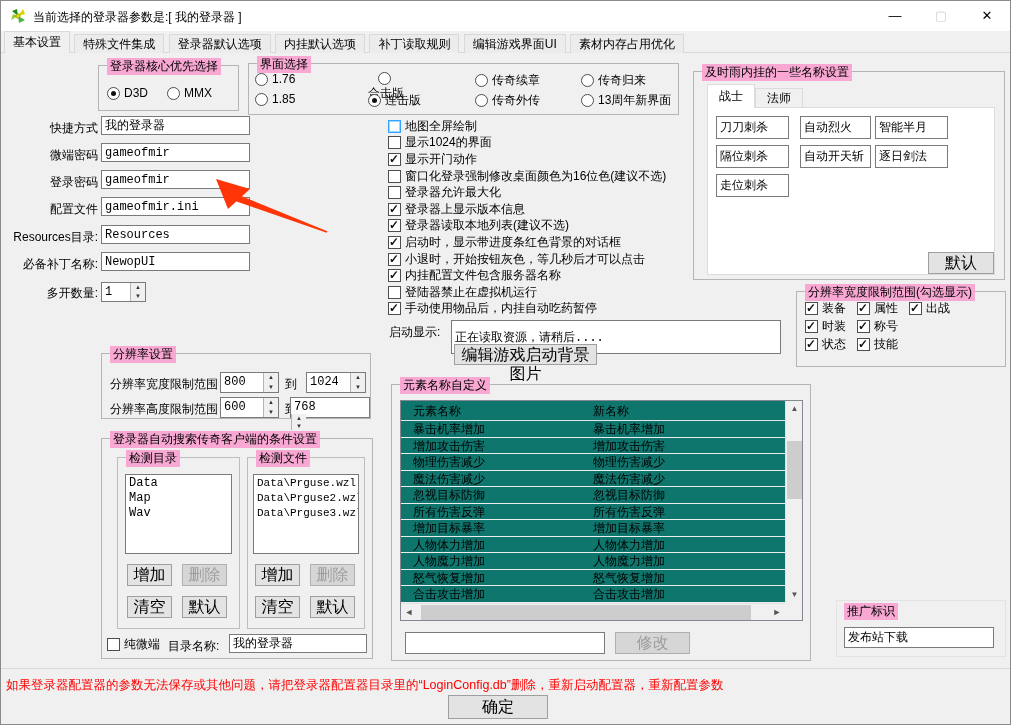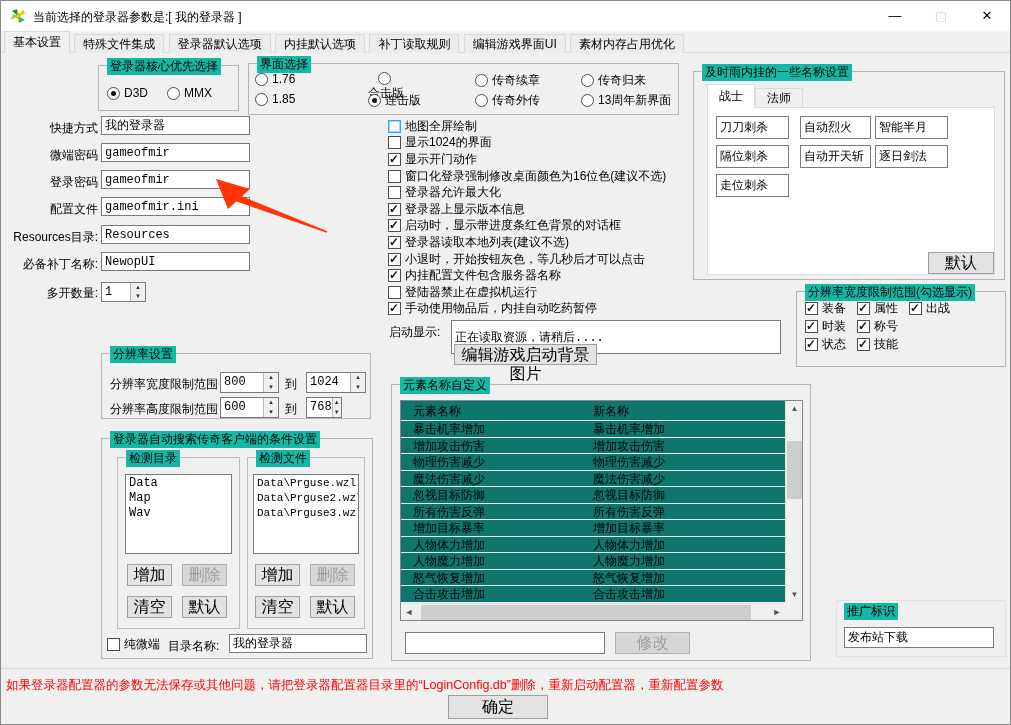--- a/index.html
+++ b/index.html
@@ -15,21 +15,21 @@
   .tb-btn.max { right:46px; color:#cfcfcf; }
   .tb-btn.close { right:0; }
 
   
   .tabbar { position:absolute; left:0; top:30px; right:0; height:22px; background:#f0f0f0; border-bottom:1px solid #d9d9d9; padding-left:3px; }
   .tab { display:inline-block; height:19px; line-height:19px; padding:0 8px; margin-top:3px; margin-right:1px; border:1px solid #d9d9d9; border-bottom:none; background:#ececec; vertical-align:bottom; }
   .tab.on { height:22px; line-height:21px; margin-top:0; background:#f0f0f0; position:relative; z-index:2; }
 
   
   .group { position:absolute; border:1px solid #b5b5b5; }
-  .group > .legend { position:absolute; top:-8px; left:8px; background:#14b8a6; padding:0 3px; white-space:nowrap; }
+  .group > .legend { position:absolute; top:-8px; left:8px; background:#f9a8d4; padding:0 3px; white-space:nowrap; }
   .tinput { position:absolute; background:#fff; border:1px solid #7a7a7a; font-family:"Liberation Mono","DejaVu Sans Mono",monospace; font-size:12px; padding:0 3px; outline:none; }
   .flabel { position:absolute; width:97px; text-align:right; white-space:nowrap; }
   .btn { position:absolute; background:#e3e3e3; border:1px solid #9f9f9f; text-align:center; font-size:16px; font-family:"Liberation Sans",sans-serif; }
   .btn.dis { background:#d6d6d6; color:#9e9e9e; border-color:#b0b0b0; }
   .cbx { display:flex; align-items:center; white-space:nowrap; }
   .cbx .box { width:13px; height:13px; border:1px solid #4d4d4d; background:#fff; margin-right:4px; position:relative; flex:0 0 13px; }
   .cbx.on .box::after { content:"✓"; position:absolute; left:0px; top:-2px; font-size:12px; font-weight:bold; color:#111; }
   .cbx.focus .box { border-color:#35a3ff; box-shadow:inset 0 0 0 1px #9fd4ff; }
   .rad { display:flex; align-items:center; white-space:nowrap; position:absolute; }
   .rad .dot { width:13px; height:13px; border:1px solid #4d4d4d; border-radius:50%; background:#fff; margin-right:4px; position:relative; flex:0 0 13px; }
@@ -191,25 +191,25 @@
     <div class="cbx">
         <span class="box"></span>
         <span>登录器允许最大化</span>
       </div>
     <div class="cbx on">
         <span class="box"></span>
         <span>登录器上显示版本信息</span>
       </div>
     <div class="cbx on">
         <span class="box"></span>
+        <span>登录器读取本地列表(建议不选)</span>
+      </div>
+    <div class="cbx on">
+        <span class="box"></span>
         <span>启动时，显示带进度条红色背景的对话框</span>
-      </div>
-    <div class="cbx on">
-        <span class="box"></span>
-        <span>登录器读取本地列表(建议不选)</span>
       </div>
     <div class="cbx on">
         <span class="box"></span>
         <span>小退时，开始按钮灰色，等几秒后才可以点击</span>
       </div>
     <div class="cbx on">
         <span class="box"></span>
         <span>内挂配置文件包含服务器名称</span>
       </div>
     <div class="cbx">
@@ -294,21 +294,21 @@
       </div>
     <span style="position:absolute; left:8px; top:47px;">分辨率高度限制范围</span>
     <div class="spin" style="left:118px; top:43px; width:59px;">
         <div class="val">600</div>
         <div class="arrows">
           <div>▲</div>
           <div>▼</div>
         </div>
       </div>
     <span style="position:absolute; left:183px; top:47px;">到</span>
-    <div class="spin" style="left:204px; top:43px; width:36px;">
+    <div class="spin" style="left:188px; top:43px; width:80px;flex-direction:column;">
         <div class="val">768</div>
         <div class="arrows">
           <div>▲</div>
           <div>▼</div>
         </div>
       </div>
   </div>
 
   <div class="group" style="left:100px; top:437px; width:272px; height:221px;">
     <span class="legend">登录器自动搜索传奇客户端的条件设置</span>

